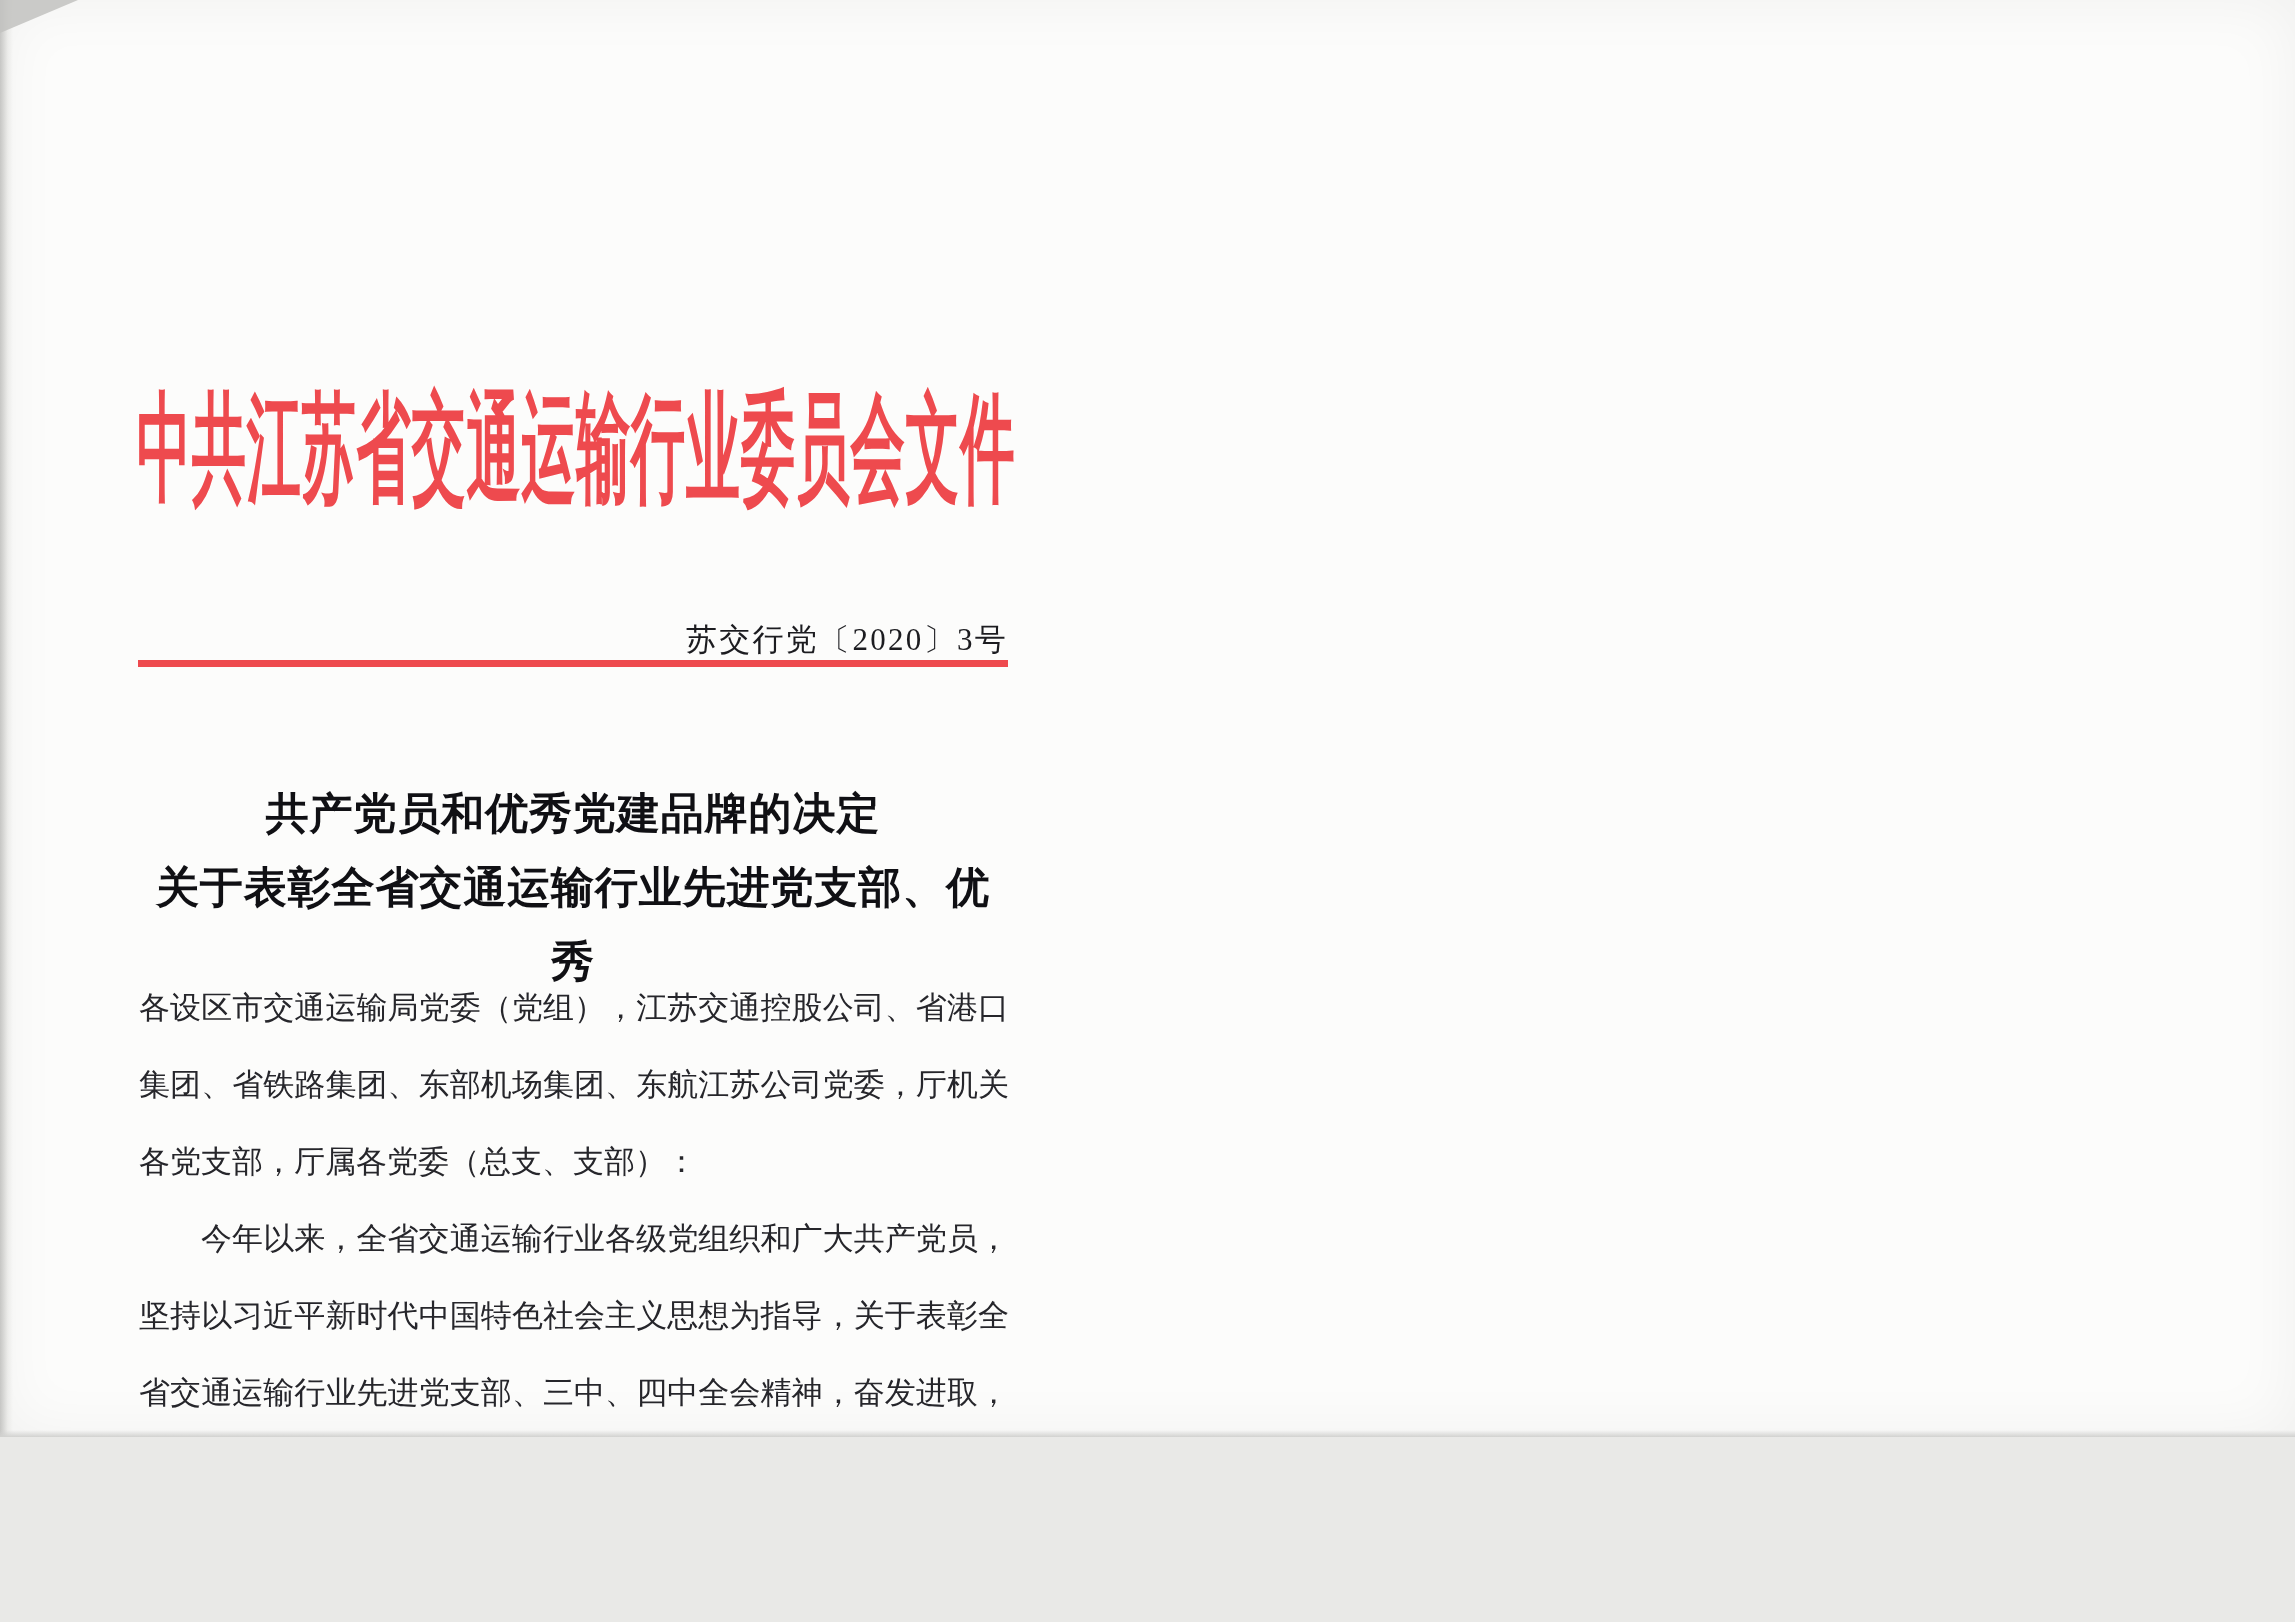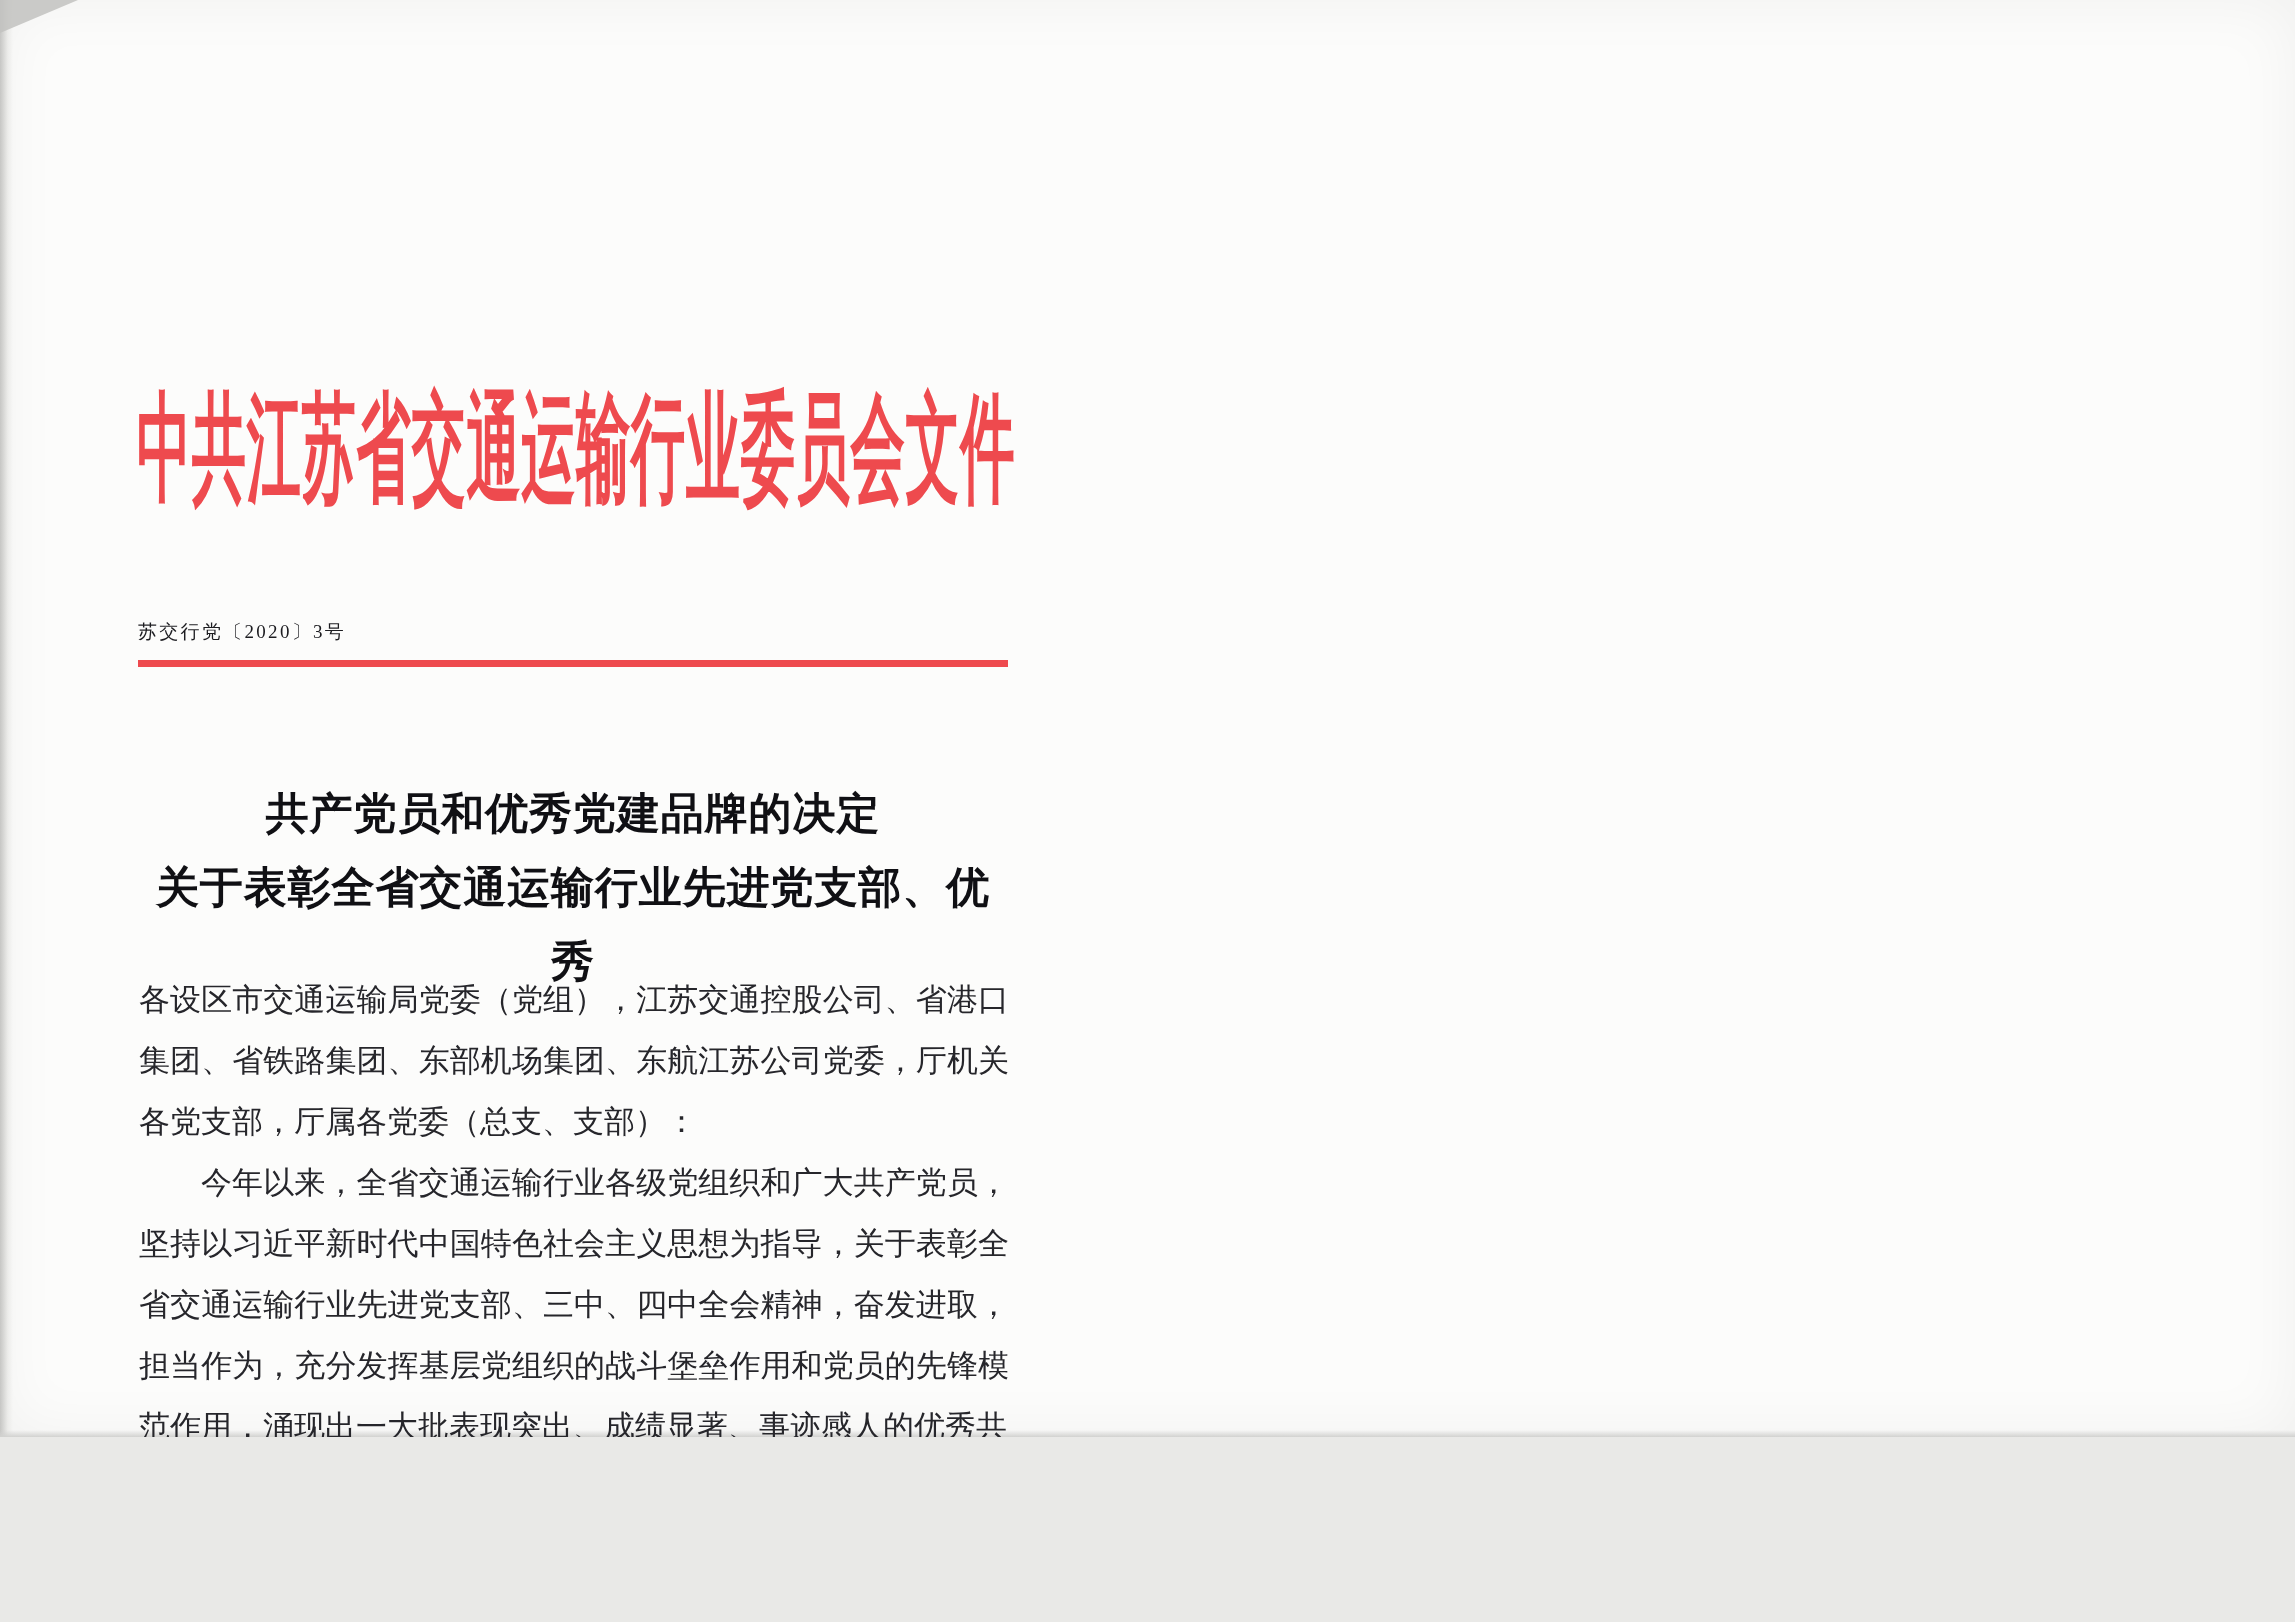--- a/index.html
+++ b/index.html
@@ -38,36 +38,36 @@
   .header-title {
     position: absolute; left: 137px; top: 390px; width: 874px;
     text-align: center; white-space: nowrap;
     font-weight: bold; font-size: 54px; line-height: 55px;
     letter-spacing: 0.9px;
     color: var(--header-red, #ee4a4e);
     transform: scaleY(2.2); transform-origin: top center;
   }
   .doc-number {
     position: absolute; left: 138px; top: 619px; width: 870px;
-    text-align: left; font-size: 19px; letter-spacing: 2.3px; color: #1c1c20;
+    text-align: right; font-size: 31px; letter-spacing: 2.3px; color: #1c1c20;
   }
   .red-rule {
     position: absolute; left: 138px; top: 660px; width: 870px; height: 7px;
     background: var(--rule-red, #ee4a4e);
   }
   .doc-title {
     position: absolute; left: 138px; top: 776px; width: 870px;
     text-align: center;
     font-family: "Liberation Sans", "DejaVu Sans", sans-serif;
     font-weight: 700; font-size: 43px; line-height: 74px;
     letter-spacing: 0.9px; color: #101014;
   }
   .body-text {
     position: absolute; left: 139px; top: 969px; width: 870px;
-    font-size: 31px; line-height: 61px; text-align: justify; color: #26262b;
+    font-size: 31px; line-height: 77px; text-align: justify; color: #26262b;
   }
   .body-text p { margin: 0; }
   .body-text p.indent { text-indent: 2em; }
 
   .page-num {
     font-size: 27px; letter-spacing: 5.5px; color: #222226; white-space: nowrap;
   }
   .page-num-left  { position: absolute; left: 894px; top: 1444px; }
 </style>
 </head>

